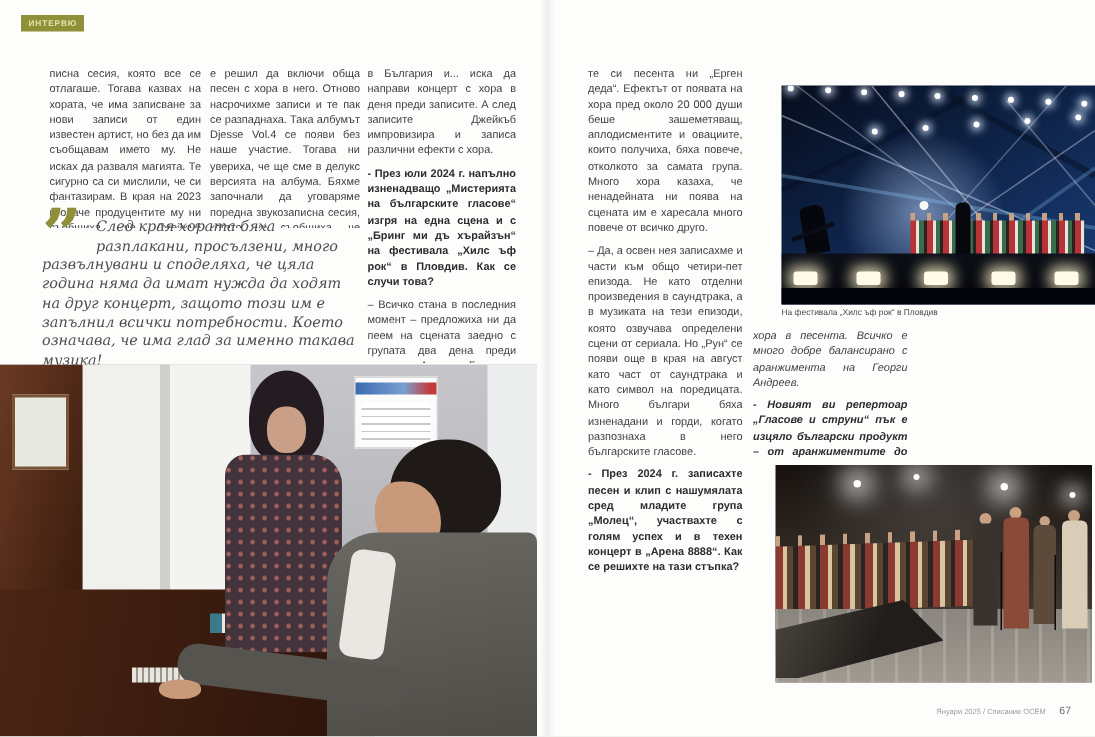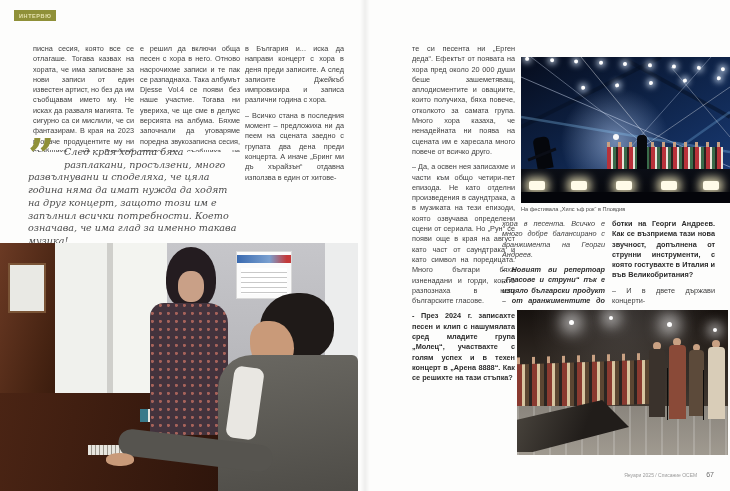--- a/index.html
+++ b/index.html
@@ -4,21 +4,21 @@
 <style>
   html,body{margin:0;padding:0;background:#e8e8e8;}
   #spread{position:relative;width:730px;height:491px;background:#fdfdfc;overflow:hidden;
           font-family:"Liberation Sans",sans-serif;}
   
   .textcol{position:absolute;text-align:justify;font-size:7.3px;line-height:10.3px;
            color:#3f3f3f;overflow:hidden;}
   #col-l1{left:33px;top:44px;width:101px;height:108px;}
   #col-l2{left:140px;top:44px;width:100px;height:108px;}
   #col-l3{left:245px;top:44px;width:99px;height:198px;}
-  #col-r1{left:392px;top:44px;width:103px;height:396px;margin-left:20px;}
+  #col-r1{left:392px;top:44px;width:103px;height:396px;}
   #col-r2{left:502px;top:219px;width:103px;height:88px;font-style:italic;}
   #col-r3{left:612px;top:219px;width:103px;height:88px;}
   .para{margin:0 0 5px;}
   .question{font-weight:bold;color:#2c2c2c;}
   
   #section-tag{position:absolute;left:14px;top:10px;background:#8f9038;color:#e6e2ae;
                font-size:5.5px;font-weight:bold;letter-spacing:.6px;padding:2.5px 5px;}
   
   #pull-quote{position:absolute;left:28px;top:146px;width:212px;color:#4c4c4c;
               font-family:"DejaVu Serif",serif;font-style:italic;font-size:9.6px;line-height:12.7px;}
@@ -125,21 +125,22 @@
 
   <div id="section-tag">ИНТЕРВЮ</div>
 
   <div id="col-l1" class="textcol">
       <p class="para body">писна сесия, която все се отлагаше. Тогава казвах на хората, че има записване за нови записи от един известен артист, но без да им съобщавам името му. Не исках да разваля магията. Те сигурно са си мислили, че си фантазирам. В края на 2023 г. обаче продуцентите му ни съобщиха, че Джейкъб издава нов албум и</p>
     </div>
   <div id="col-l2" class="textcol">
       <p class="para body">е решил да включи обща песен с хора в него. Отново насрочихме записи и те пак се разпаднаха. Така албумът Djesse Vol.4 се появи без наше участие. Тогава ни увериха, че ще сме в делукс версията на албума. Бяхме започнали да уговаряме поредна звукозаписна сесия, когато ни съобщиха, че Джейкъб ще идва</p>
     </div>
   <div id="col-l3" class="textcol">
-      <p class="para body">в България и... иска да направи концерт с хора в деня преди записите. А след записите Джейкъб импровизира и записа различни година с хора.</p>
+      <p class="para body">в България и... иска да направи концерт с хора в деня преди записите. А след записите Джейкъб импровизира и записа различни ефекти с хора.</p>
+      <p class="para question">- През юли 2024 г. напълно изненадващо „Мистерията на българските гласове“ изгря на една сцена и с „Бринг ми дъ хърайзън“ на фестивала „Хилс ъф рок“ в Пловдив. Как се случи това?</p>
       <p class="para body">– Всичко стана в последния момент – предложиха ни да пеем на сцената заедно с групата два дена преди концерта. А иначе „Бринг ми дъ хърайзън“ отдавна използва в един от хитове-</p>
     </div>
 
   <div id="pull-quote">
     <span id="quote-mark">”</span>
     <span>След края хората бяха разплакани, просълзени, много развълнувани и споделяха, че цяла година няма да имат нужда да ходят на друг концерт, защото този им е запълнил всички потребности. Което означава, че има глад за именно такава музика!</span>
   </div>
 
   <div id="photo-piano" class="photo">
     <div class="abs p1-window-left"></div>
@@ -170,24 +171,20 @@
   </div>
 
   <div id="col-r1" class="textcol">
       <p class="para body">те си песента ни „Ерген деда“. Ефектът от появата на хора пред около 20 000 души беше зашеметяващ, аплодисментите и овациите, които получиха, бяха повече, отколкото за самата група. Много хора казаха, че ненадейната ни поява на сцената им е харесала много повече от всичко друго.</p>
       <p class="para body">– Да, а освен нея записахме и части към общо четири-пет епизода. Не като отделни произведения в саундтрака, а в музиката на тези епизоди, която озвучава определени сцени от сериала. Но „Рун“ се появи още в края на август като част от саундтрака и като символ на поредицата. Много българи бяха изненадани и горди, когато разпознаха в него българските гласове.</p>
       <p class="para question">- През 2024 г. записахте песен и клип с нашумялата сред младите група „Молец“, участвахте с голям успех и в техен концерт в „Арена 8888“. Как се решихте на тази стъпка?</p>
     </div>
   <div id="col-r2" class="textcol">
       <p class="para body">хора в песента. Всичко е много добре балансирано с аранжимента на Георги Андреев.</p>
       <p class="para question">- Новият ви репертоар „Гласове и струни“ пък е изцяло български продукт – от аранжиментите до новите обра-</p>
-    </div>
-  <div id="col-r3" class="textcol">
-      <p class="para question">ботки на Георги Андреев. Как се възприема тази нова звучност, допълнена от струнни инструменти, с която гостувахте в Италия и във Великобритания?</p>
-      <p class="para body">– И в двете държави концерти-</p>
     </div>
 
   <div id="photo-hills" class="photo">
     <div class="abs p2-glow"></div>
     <svg class="abs" width="209" height="146" viewBox="0 0 209 146">
       <line x1="0" y1="70" x2="140" y2="0" stroke="#061022" stroke-width="4" opacity="0.5"></line>
       <line x1="100" y1="0" x2="209" y2="60" stroke="#061022" stroke-width="4" opacity="0.5"></line>
       <line x1="0" y1="20" x2="209" y2="110" stroke="#dfeaff" stroke-width="1" opacity="0.45"></line>
       <line x1="10" y1="0" x2="200" y2="146" stroke="#dfeaff" stroke-width="1" opacity="0.35"></line>
       <line x1="60" y1="0" x2="180" y2="146" stroke="#ffffff" stroke-width="1" opacity="0.4"></line>

